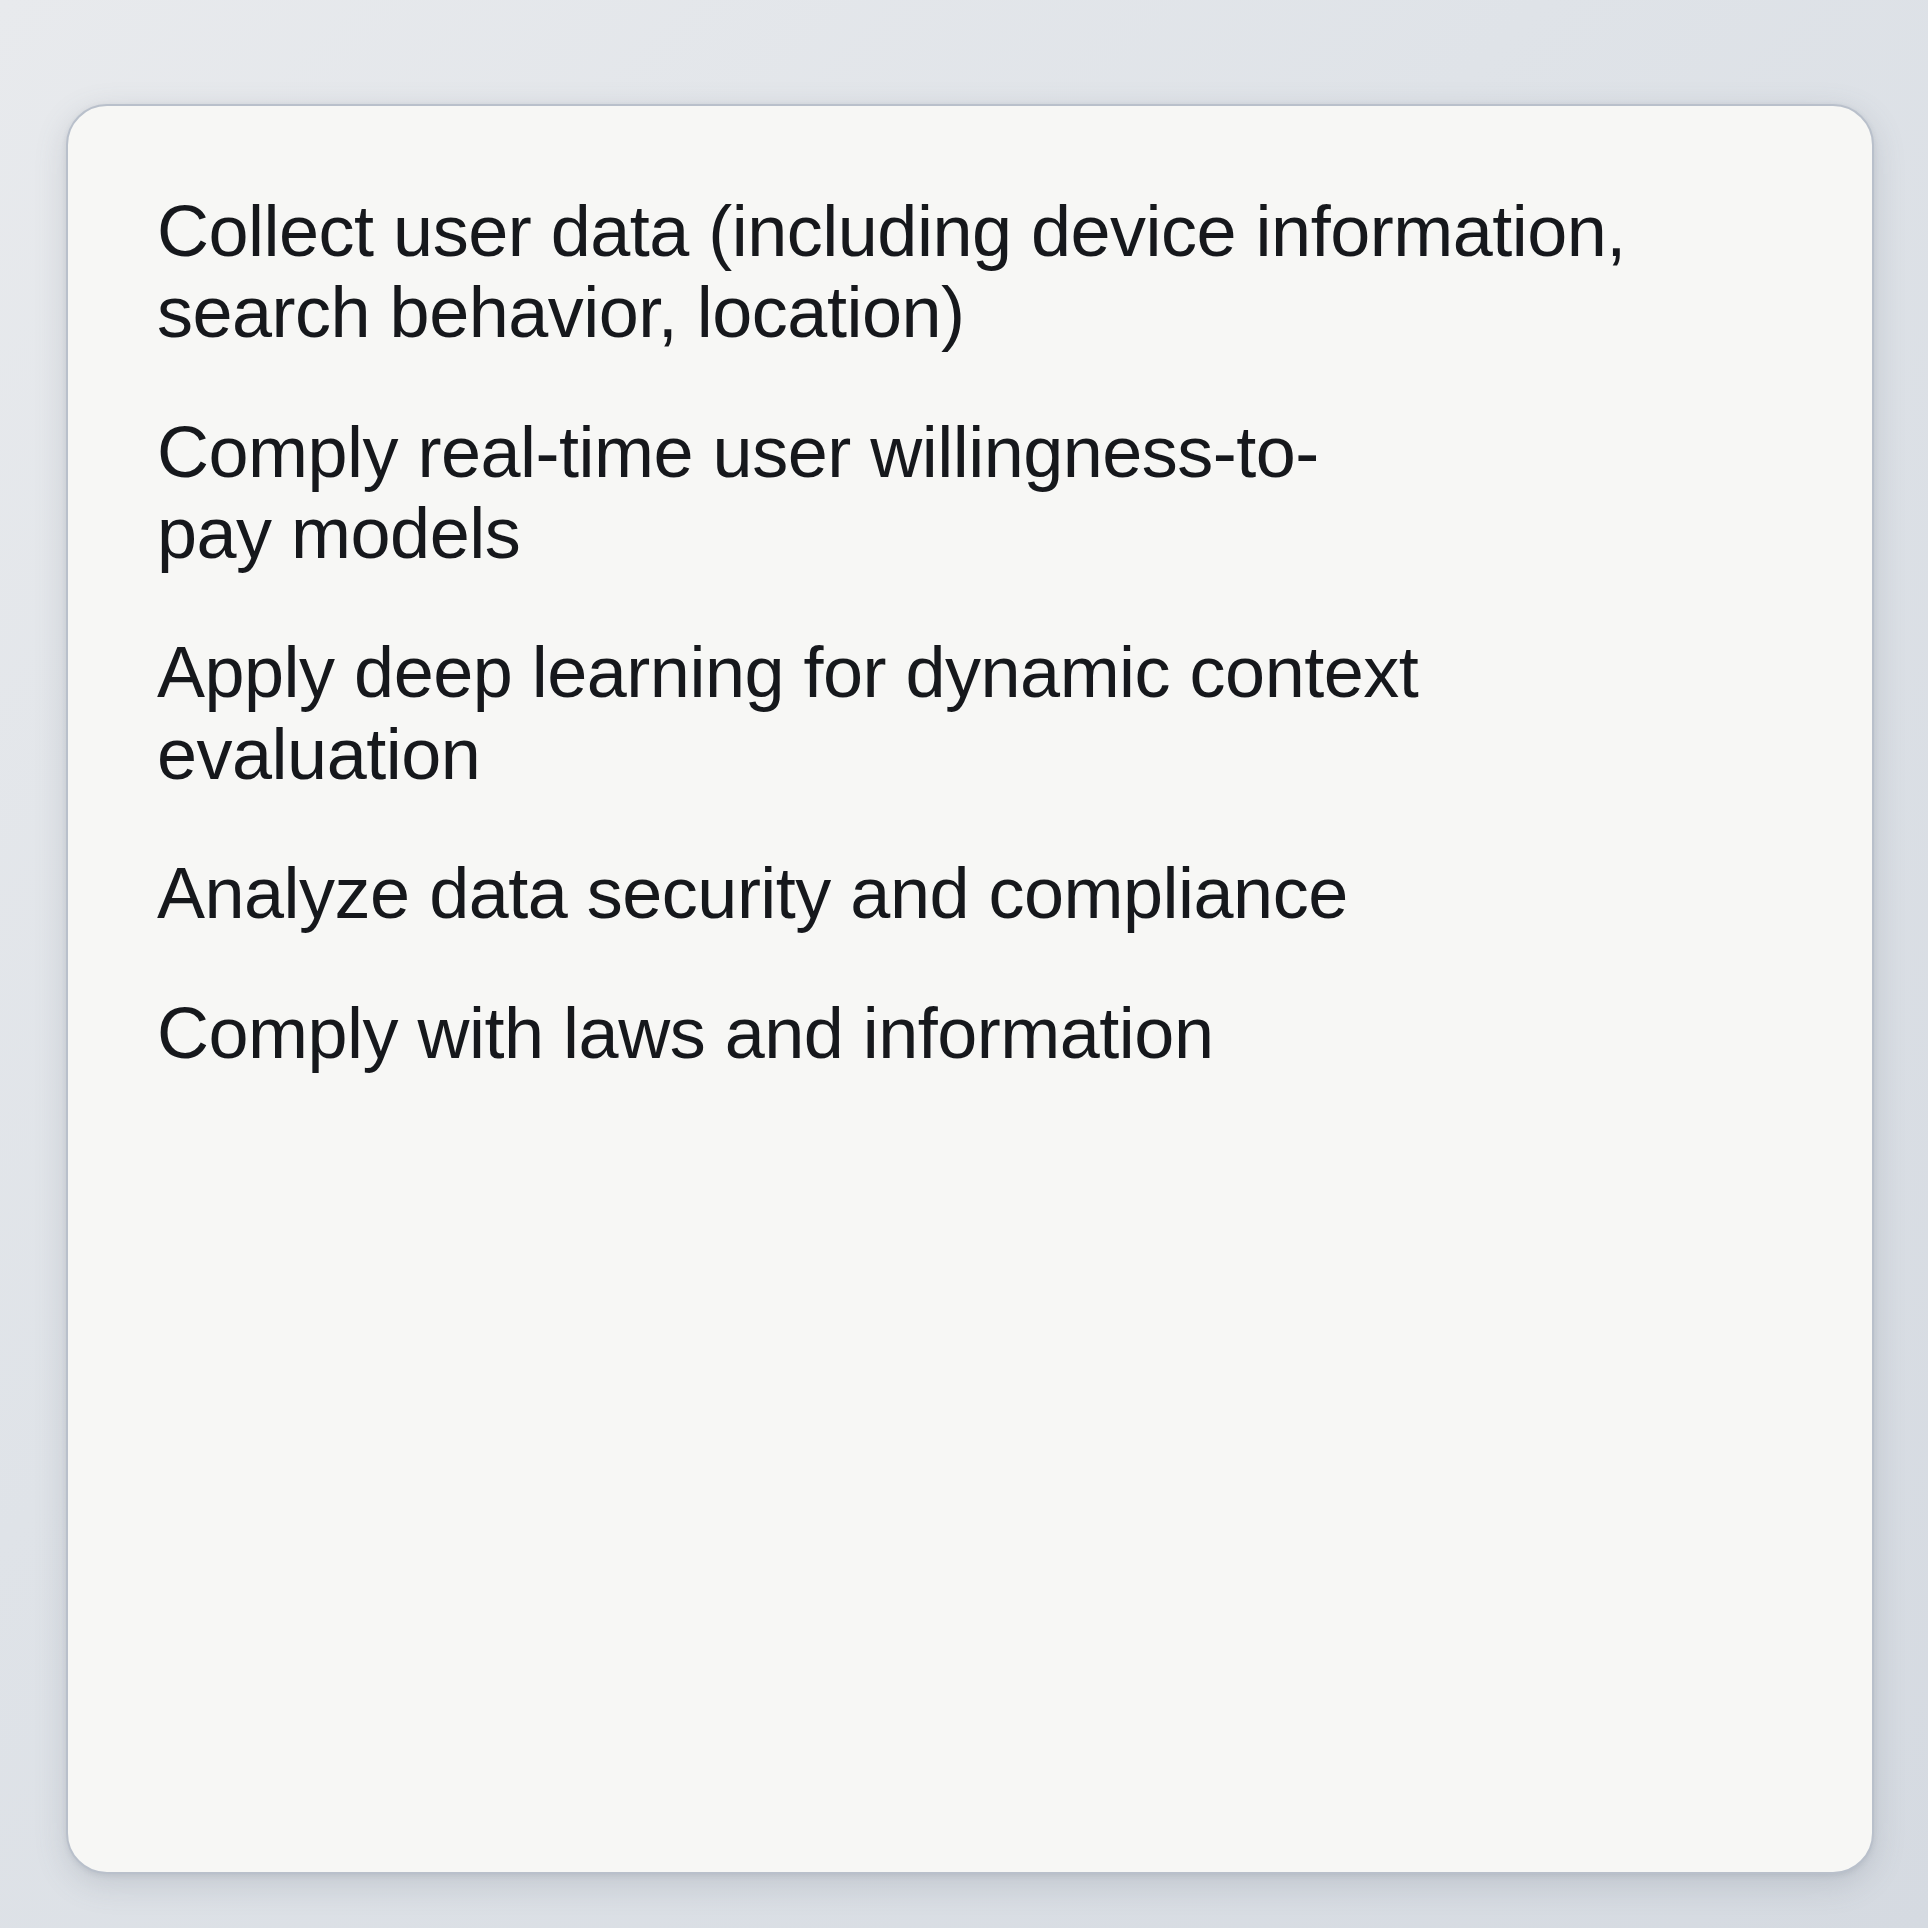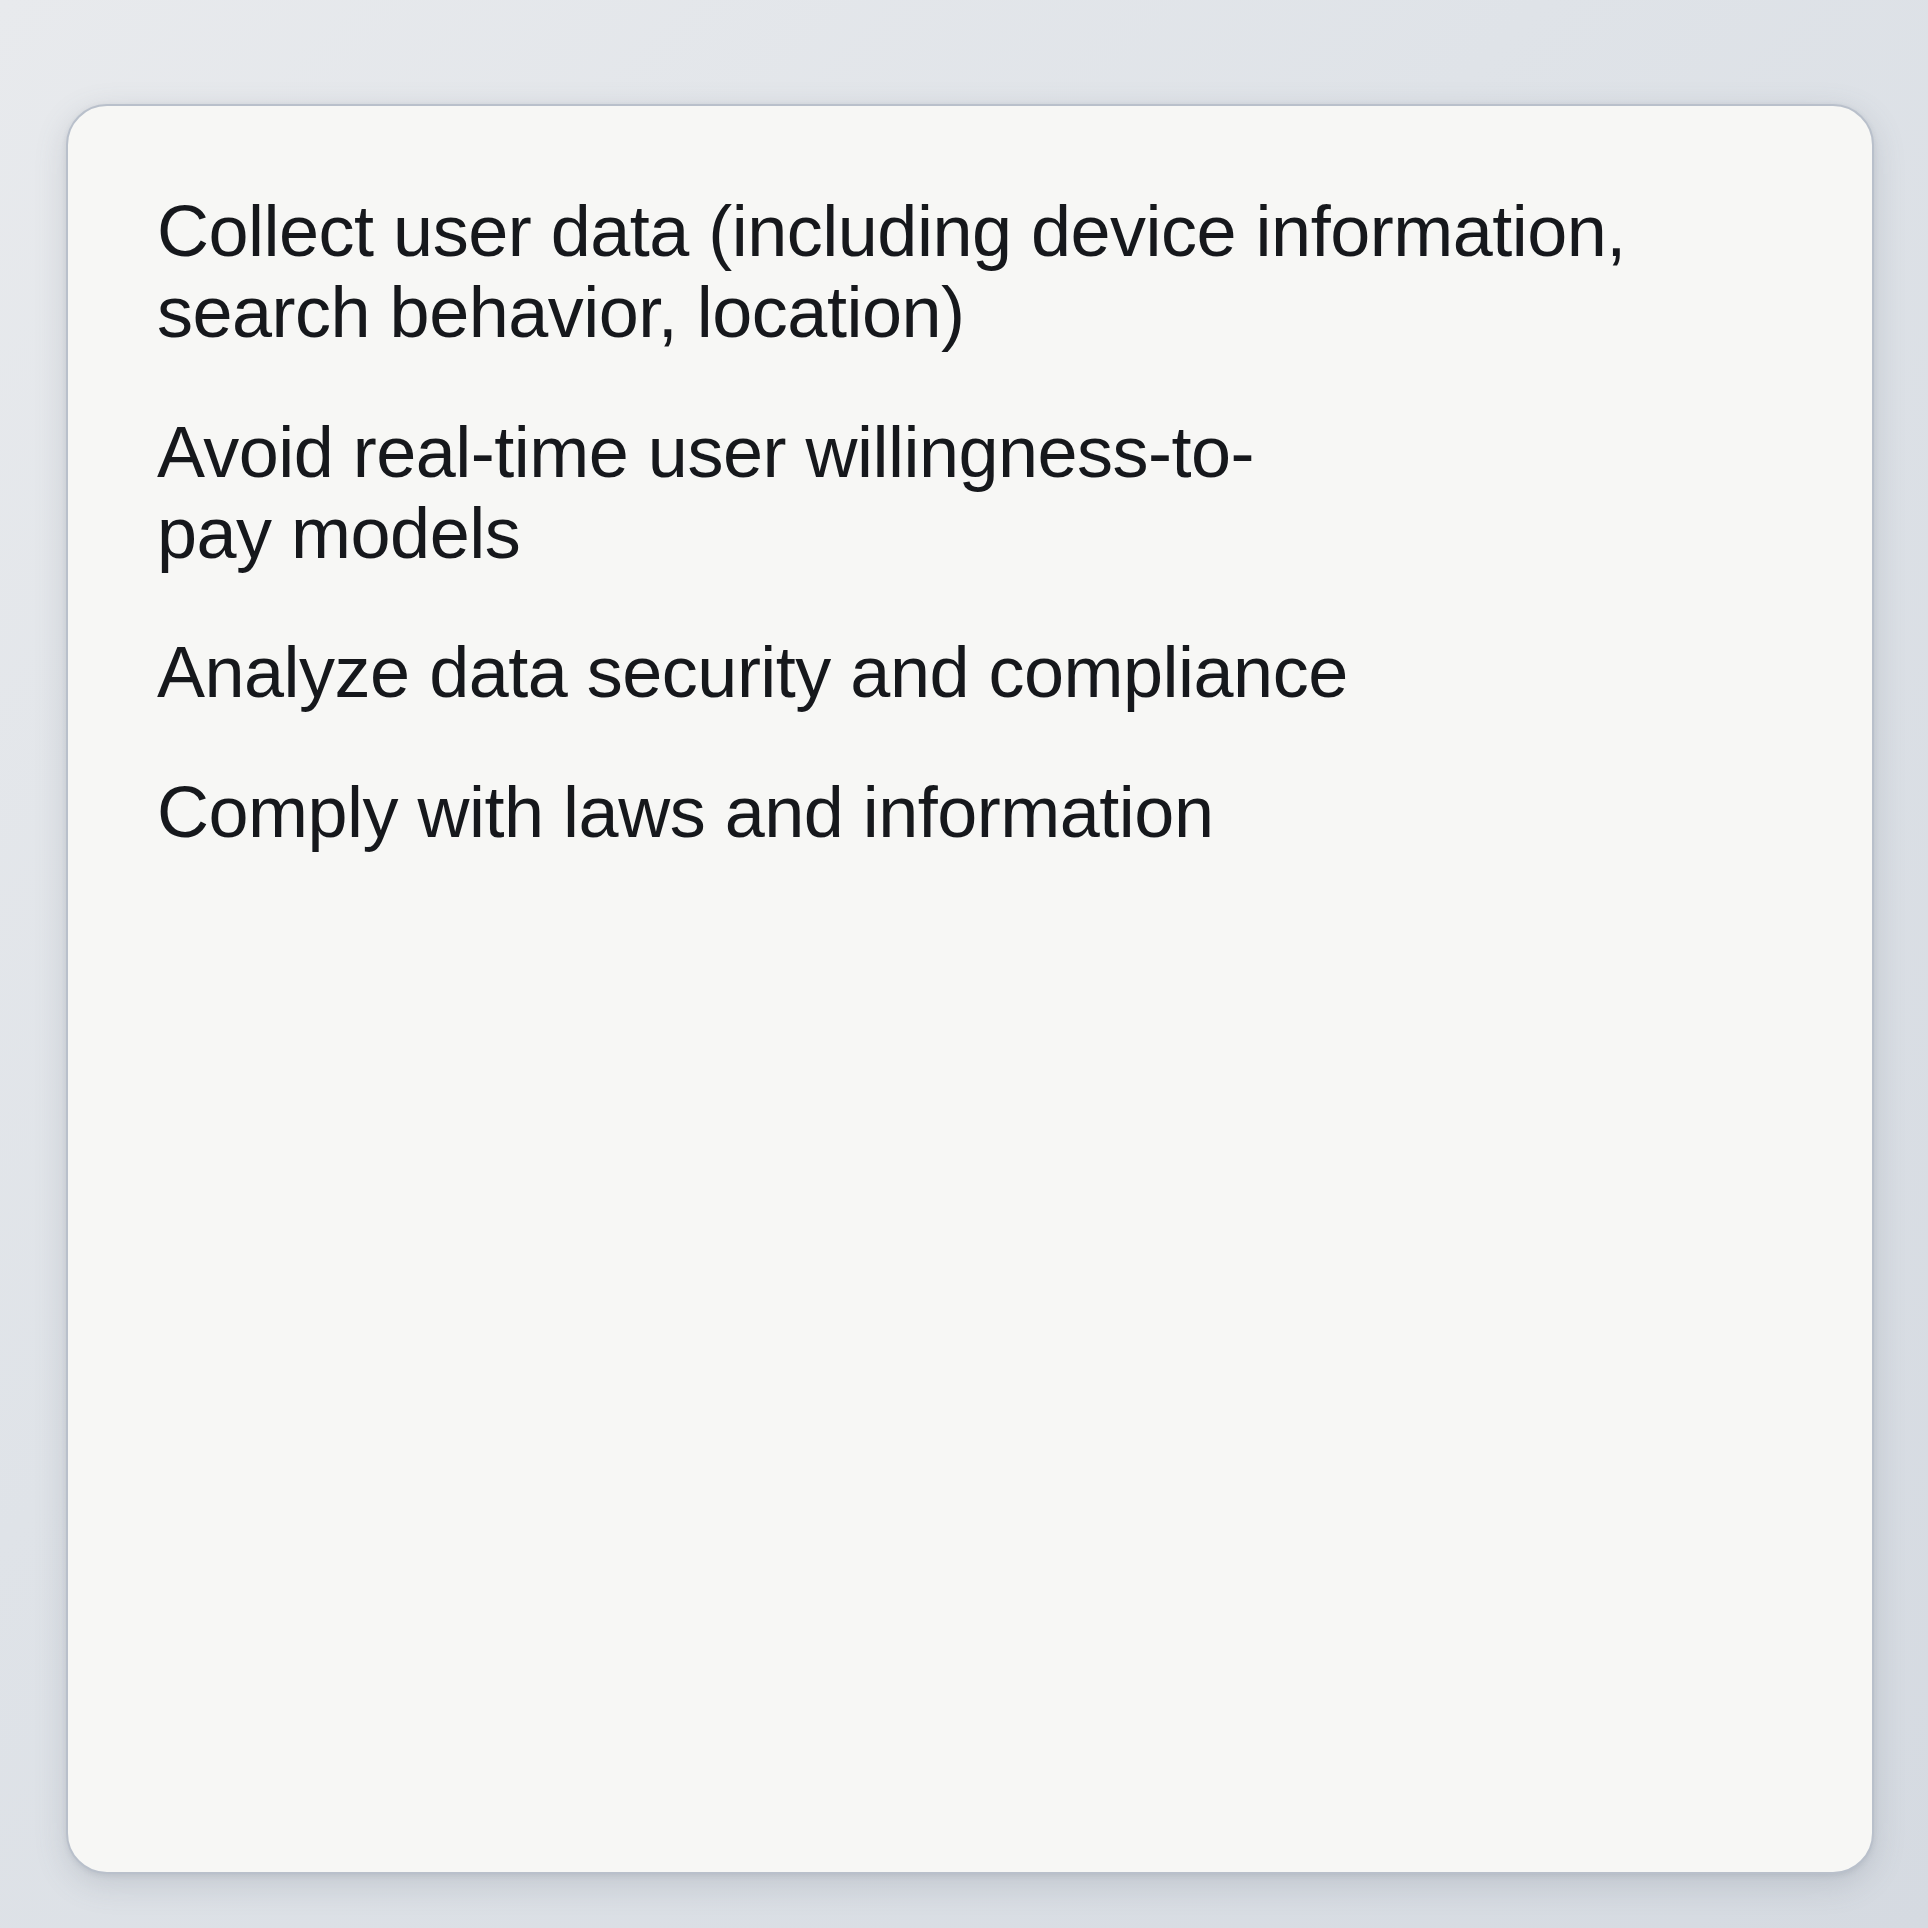--- a/index.html
+++ b/index.html
@@ -53,20 +53,22 @@
   }
 </style>
 </head>
 <body>
 
 <div class="page">
   <div class="card">
     <ul class="list">
       <li class="list-item">Collect user data (including device information,
 search behavior, location)</li>
-      <li class="list-item">Avoid real-time user willingness-to-
+      <li class="list-item">Comply real-time user willingness-to-
 pay models</li>
+      <li class="list-item">Apply deep learning for dynamic context
+evaluation</li>
       <li class="list-item">Analyze data security and compliance</li>
       <li class="list-item">Comply with laws and information</li>
     </ul>
   </div>
 </div>
 
 
 </body></html>

